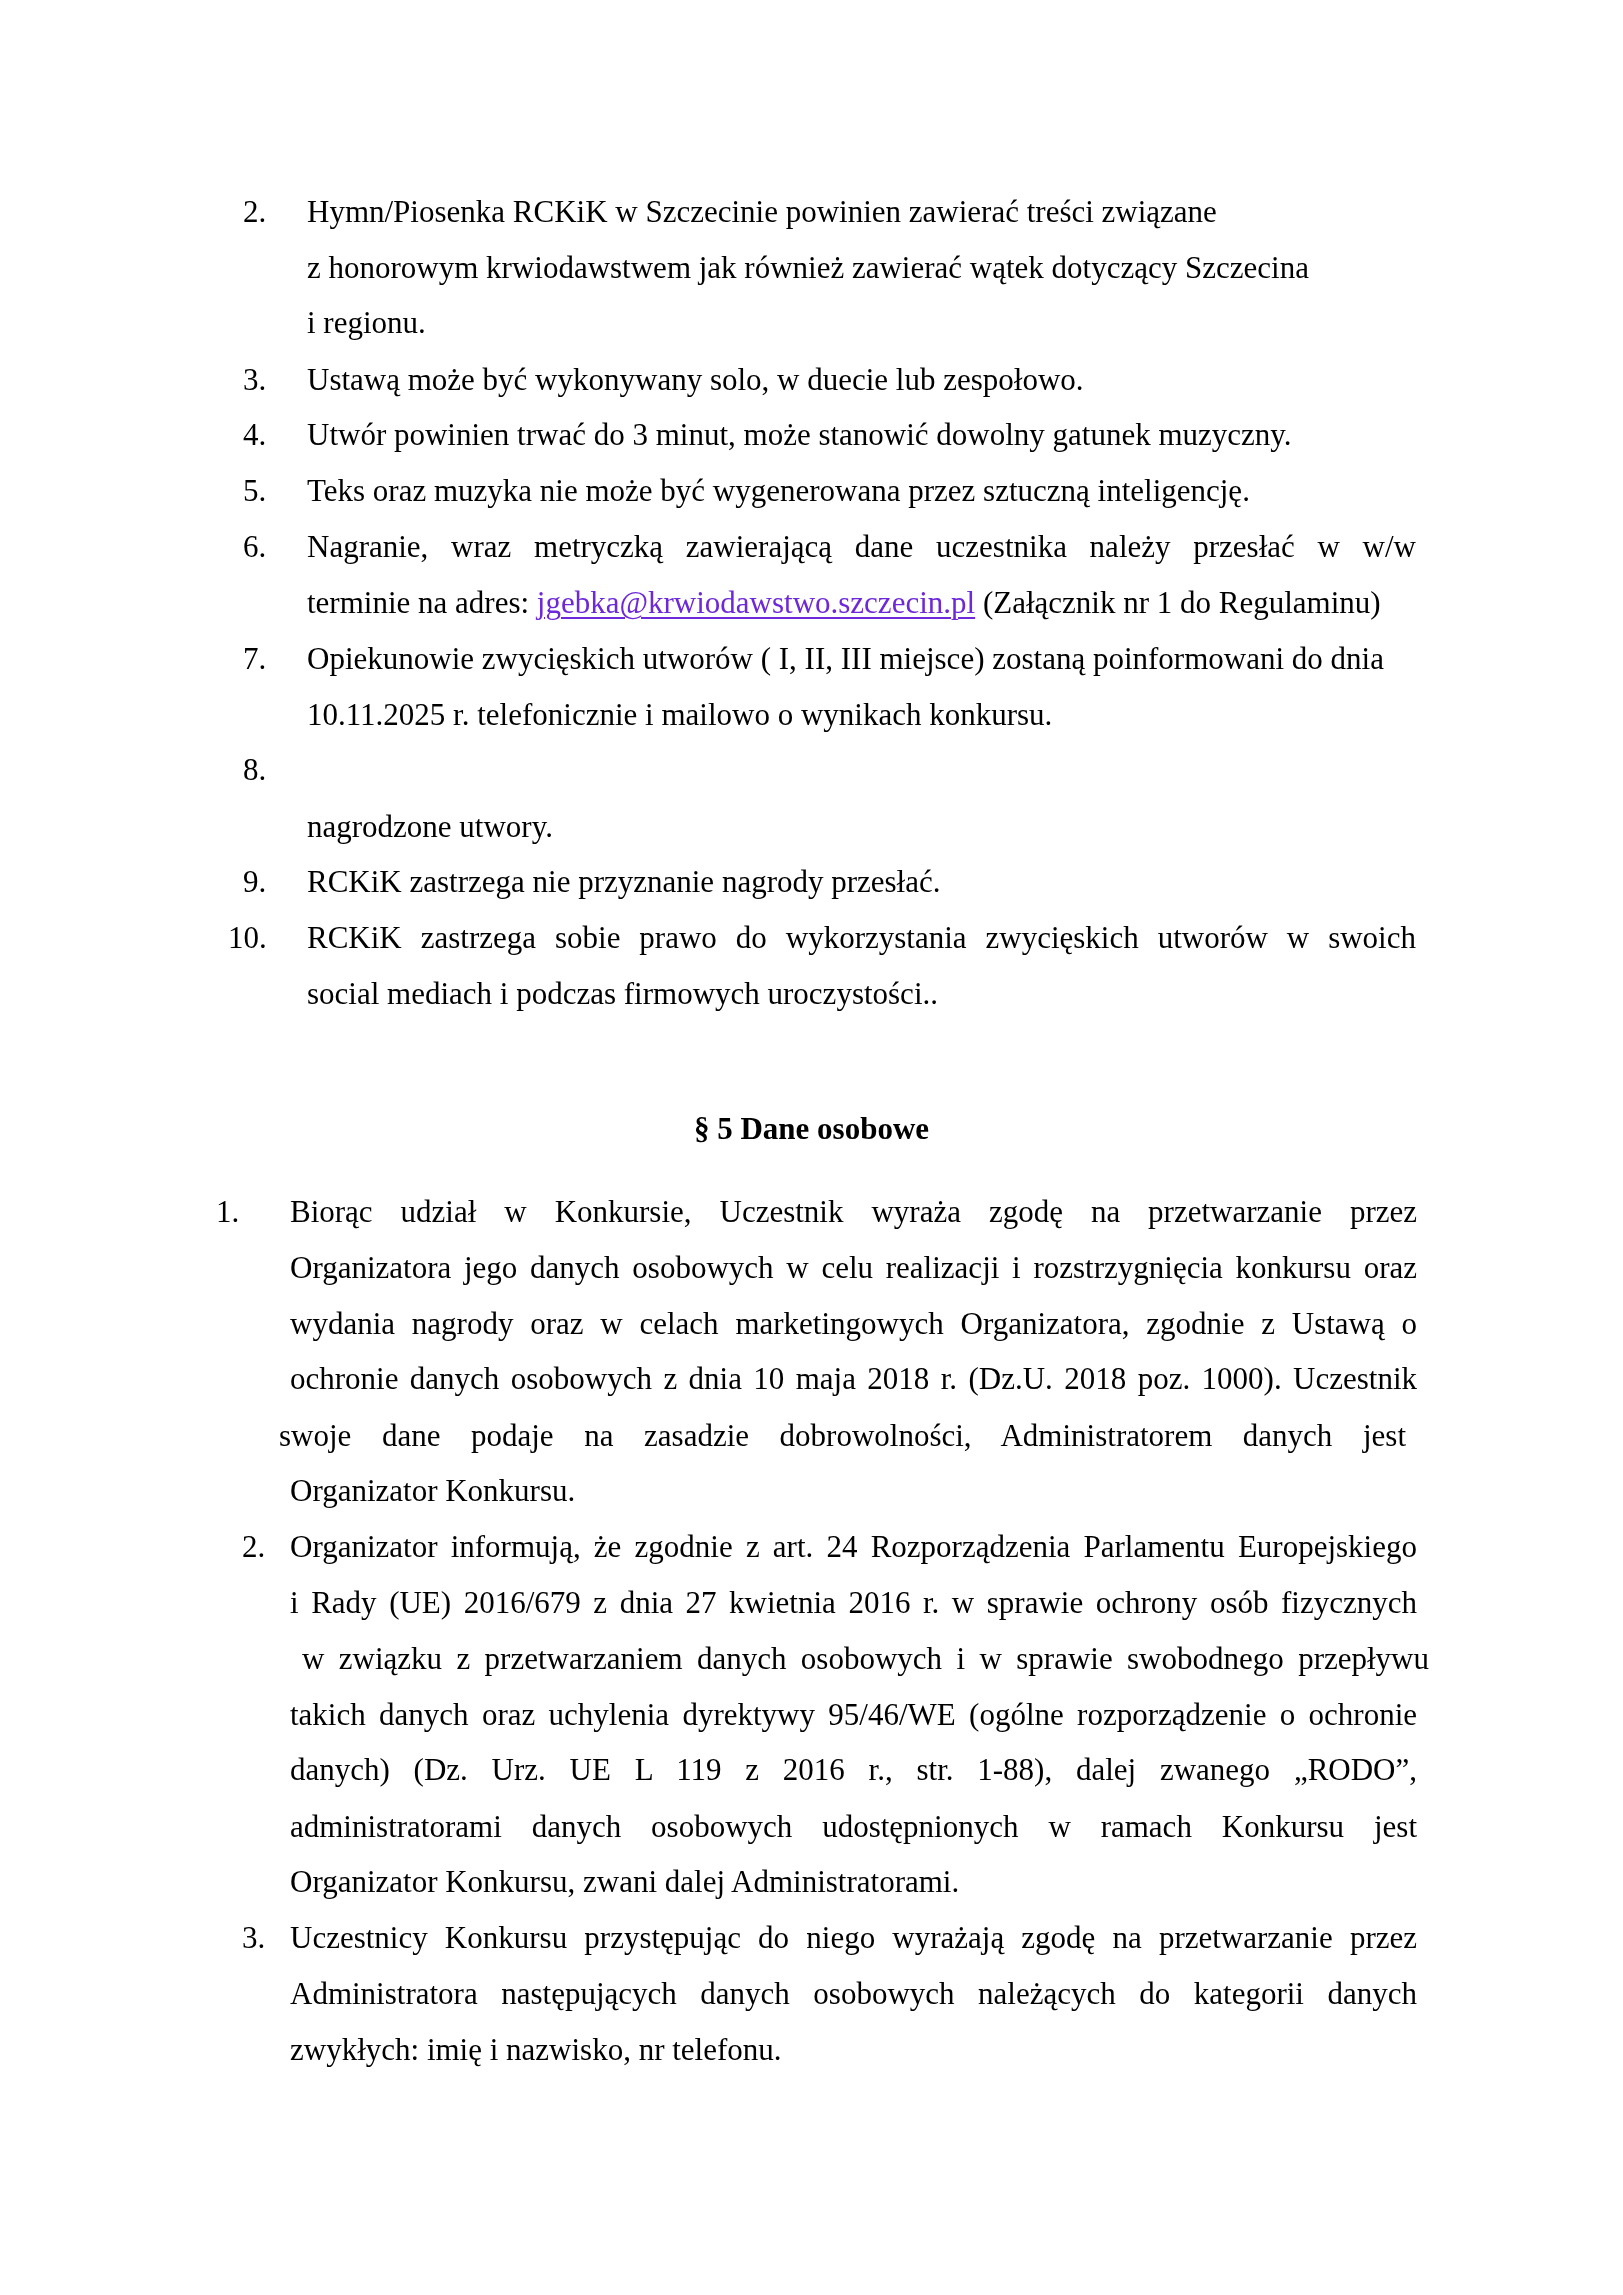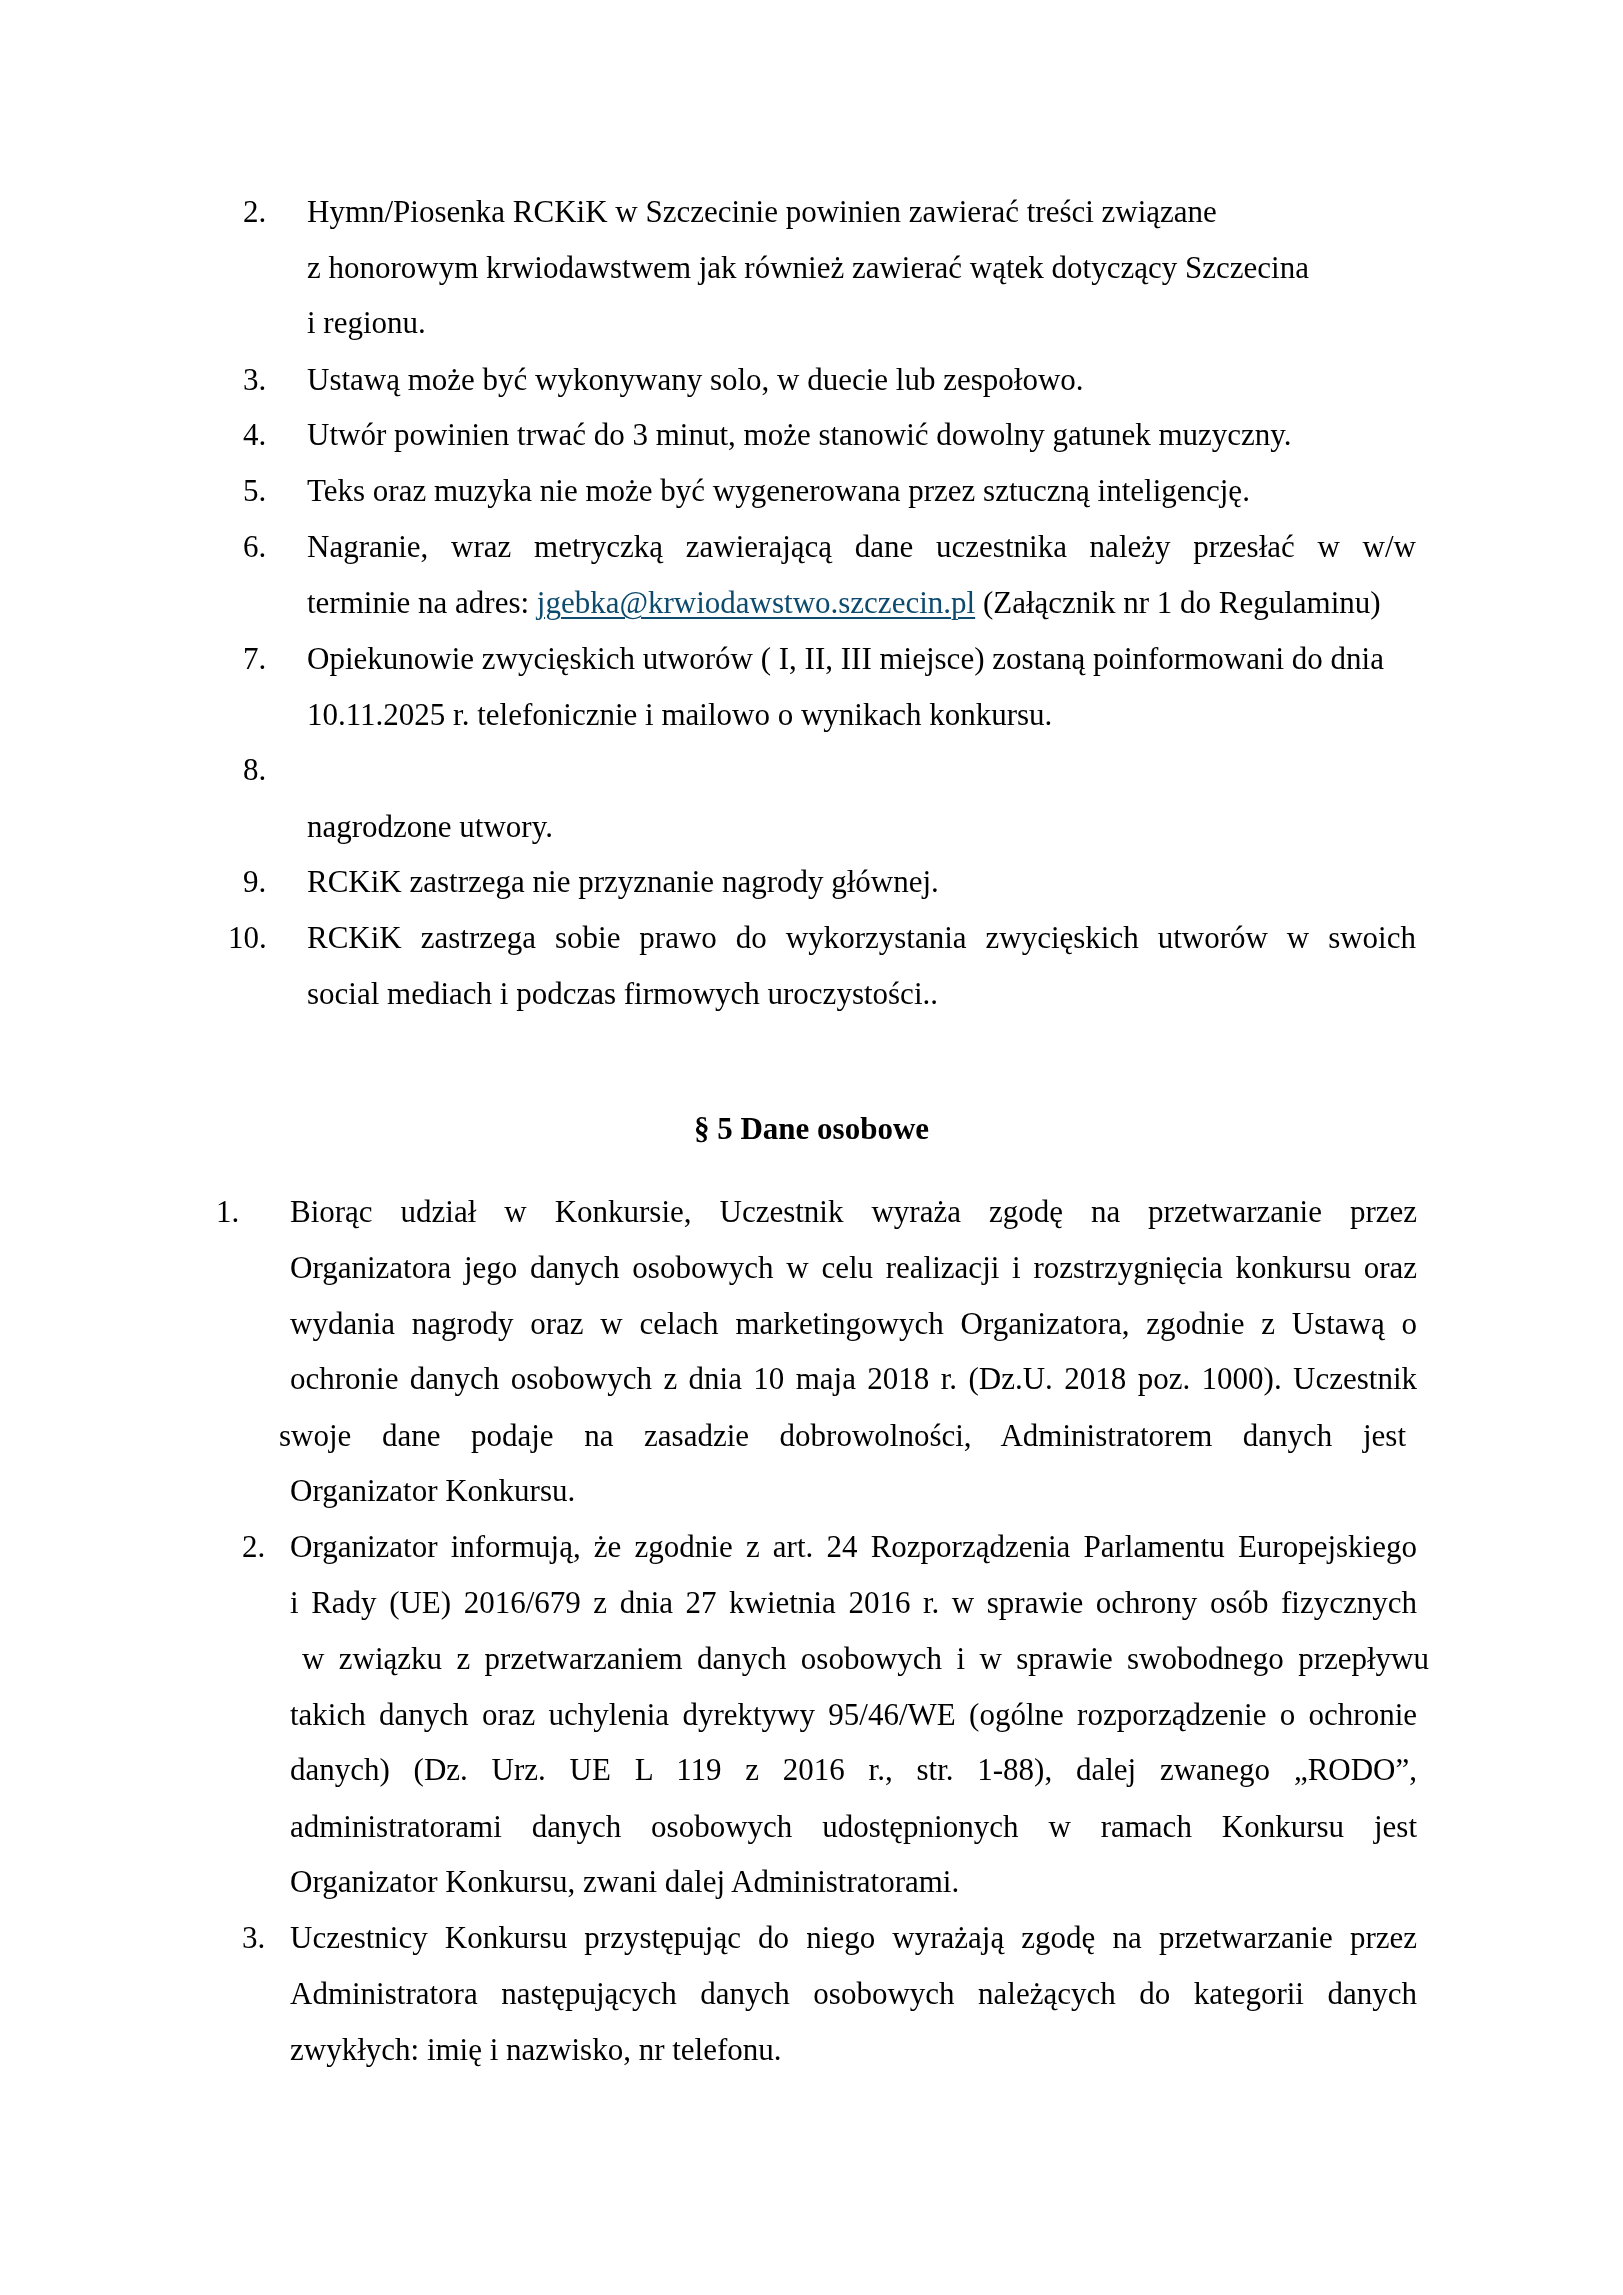--- a/index.html
+++ b/index.html
@@ -33,21 +33,21 @@
       white-space: nowrap;
       line-height: 1;
       text-align: right;
     }
     .justify {
       text-align: justify;
       text-align-last: justify;
       white-space: normal;
     }
     a.link {
-      color: #0c4a6e;
+      color: #6d28d9;
       text-decoration: underline;
       text-decoration-thickness: 2px;
       text-underline-offset: 3.9px;
     }
     .heading {
       position: absolute;
       left: 0;
       width: 1623px;
       text-align: center;
       font-weight: bold;
@@ -80,21 +80,21 @@
   </div>
 
   <span class="num" style="left:243px; top:643px;">7.</span>
   <span class="line" style="left:307px; top:643px;">Opiekunowie zwycięskich utworów ( I, II, III miejsce) zostaną poinformowani do dnia</span>
   <span class="line" style="left:307px; top:699px;">10.11.2025 r. telefonicznie i mailowo o wynikach konkursu.</span>
 
   <span class="num" style="left:243px; top:754px;">8.</span>
   <span class="line" style="left:307px; top:811px;">nagrodzone utwory.</span>
 
   <span class="num" style="left:243px; top:866px;">9.</span>
-  <span class="line" style="left:307px; top:866px;">RCKiK zastrzega nie przyznanie nagrody głównej.</span>
+  <span class="line" style="left:307px; top:866px;">RCKiK zastrzega nie przyznanie nagrody przesłać.</span>
 
   <span class="num" style="left:228px; top:922px;">10.</span>
   <div class="line justify" style="left:307px; top:922px; width:1109px;">RCKiK zastrzega sobie prawo do wykorzystania zwycięskich utworów w swoich</div>
   <span class="line" style="left:307px; top:978px;">social mediach i podczas firmowych uroczystości..</span>
 
   <div class="heading" style="top:1113px;">§ 5 Dane osobowe</div>
 
   <span class="num" style="left:216px; top:1196px;">1.</span>
   <div class="line justify" style="left:290px; top:1196px; width:1127px;">Biorąc udział w Konkursie, Uczestnik wyraża zgodę na przetwarzanie przez</div>
   <div class="line justify" style="left:290px; top:1252px; width:1127px;">Organizatora jego danych osobowych w celu realizacji i rozstrzygnięcia konkursu oraz</div>

